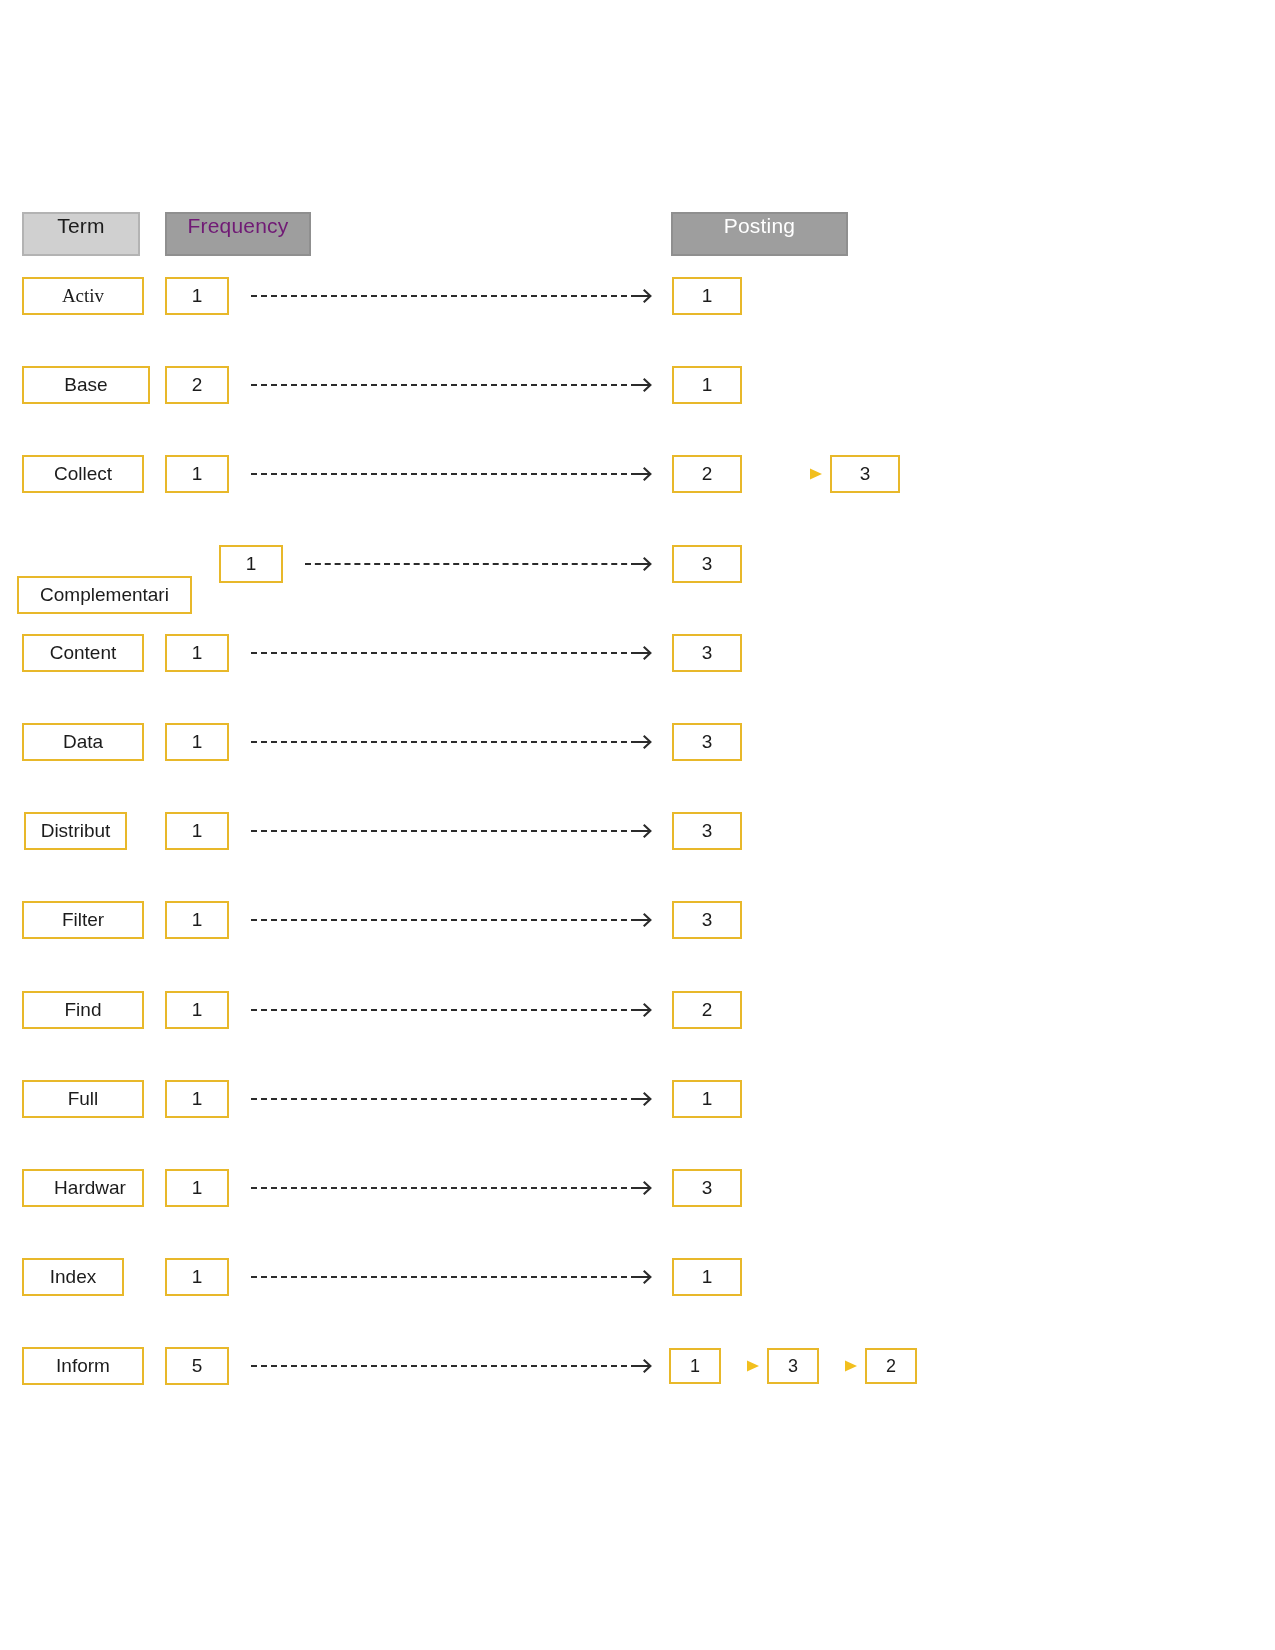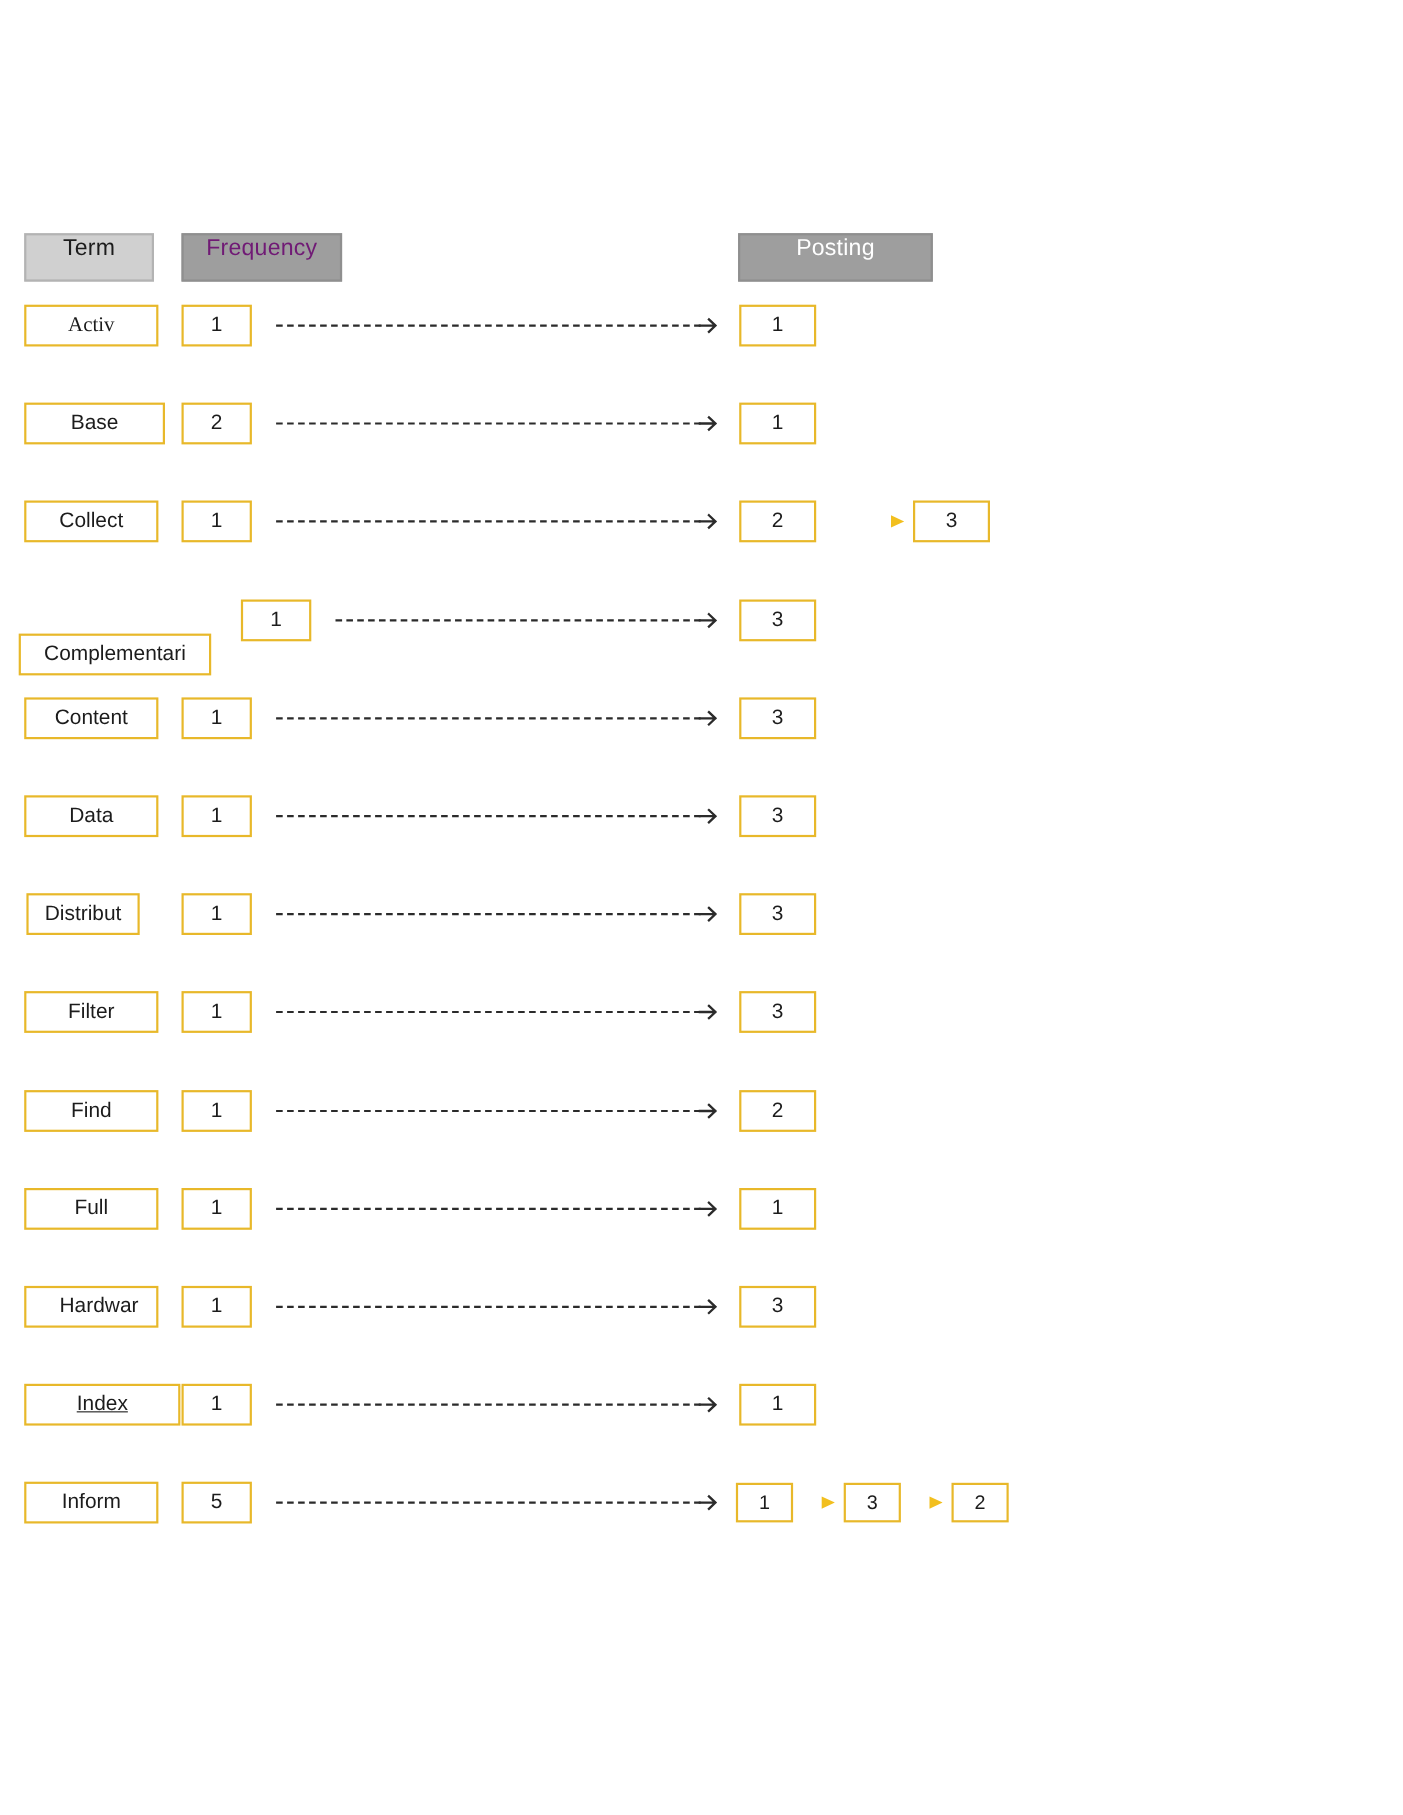--- a/index.html
+++ b/index.html
@@ -260,21 +260,21 @@
     <div class="box freq" style="left: 165px; top: 1169px;">
       <span>1</span>
     </div>
     <div class="dashline" style="left: 251px; top: 1187px; width: 386px; border-top-color: rgb(43, 43, 43);"></div>
     <div class="dashhead" style="left: 635px; top: 1179px;"><svg width="18" height="18" viewBox="0 0 18 18">
         <path d="M1 9 L15 9 M9.5 3.4 L15.4 9 L9.5 14.6" fill="none" stroke="#2b2b2b" stroke-width="2.1" stroke-linecap="square" stroke-linejoin="miter"></path>
       </svg></div>
     <div class="box post" style="left: 672px; top: 1169px;">
       <span>3</span>
     </div>
-    <div class="box term" style="left: 22px; top: 1258px; width: 142px; text-decoration: underline;">
+    <div class="box term" style="left: 22px; top: 1258px; width: 102px;">
       <span>Index</span>
     </div>
     <div class="box freq" style="left: 165px; top: 1258px;">
       <span>1</span>
     </div>
     <div class="dashline" style="left: 251px; top: 1276px; width: 386px; border-top-color: rgb(43, 43, 43);"></div>
     <div class="dashhead" style="left: 635px; top: 1268px;"><svg width="18" height="18" viewBox="0 0 18 18">
         <path d="M1 9 L15 9 M9.5 3.4 L15.4 9 L9.5 14.6" fill="none" stroke="#2b2b2b" stroke-width="2.1" stroke-linecap="square" stroke-linejoin="miter"></path>
       </svg></div>
     <div class="box post" style="left: 672px; top: 1258px;">

